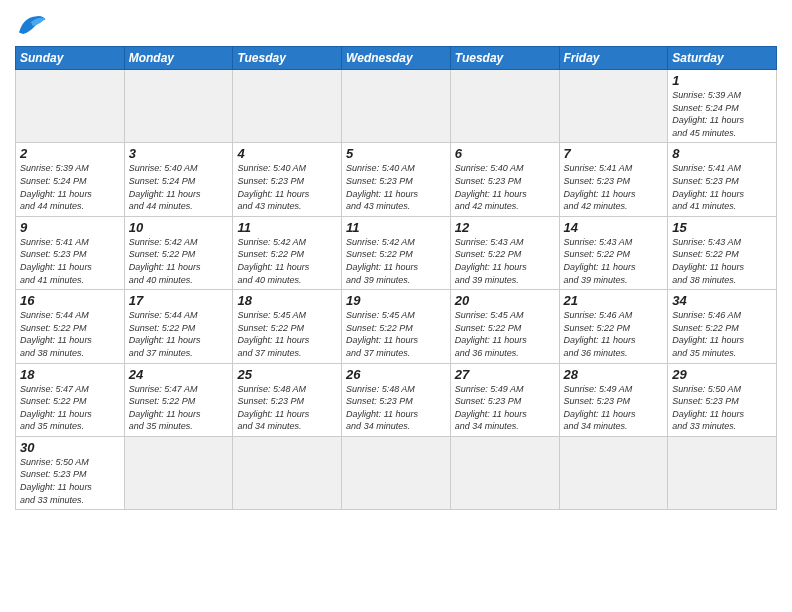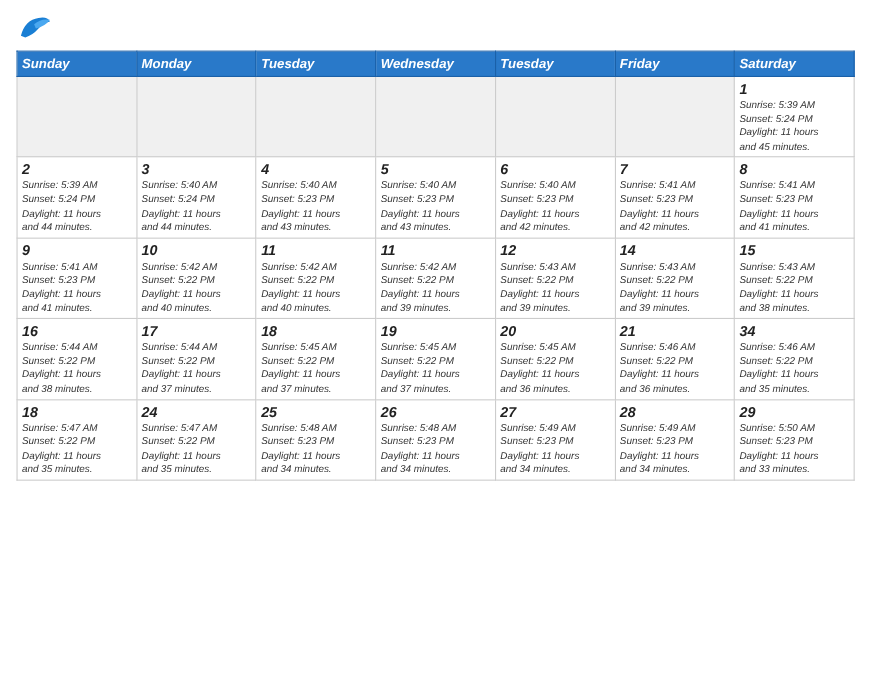--- a/index.html
+++ b/index.html
@@ -342,15 +342,30 @@
 and 34 minutes.</div>
           </td>
           <td>
             <span class="day-number">29</span>
             <div class="day-info" style="white-space: pre-line;">Sunrise: 5:50 AM
 Sunset: 5:23 PM
 Daylight: 11 hours
 and 33 minutes.</div>
           </td>
         </tr>
+        <tr class="last-row">
+          <td>
+            <span class="day-number">30</span>
+            <div class="day-info" style="white-space: pre-line;">Sunrise: 5:50 AM
+Sunset: 5:23 PM
+Daylight: 11 hours
+and 33 minutes.</div>
+          </td>
+          <td class="empty"></td>
+          <td class="empty"></td>
+          <td class="empty"></td>
+          <td class="empty"></td>
+          <td class="empty"></td>
+          <td class="empty"></td>
+        </tr>
       </tbody>
   </table>
 </div>
 
 </body></html>

